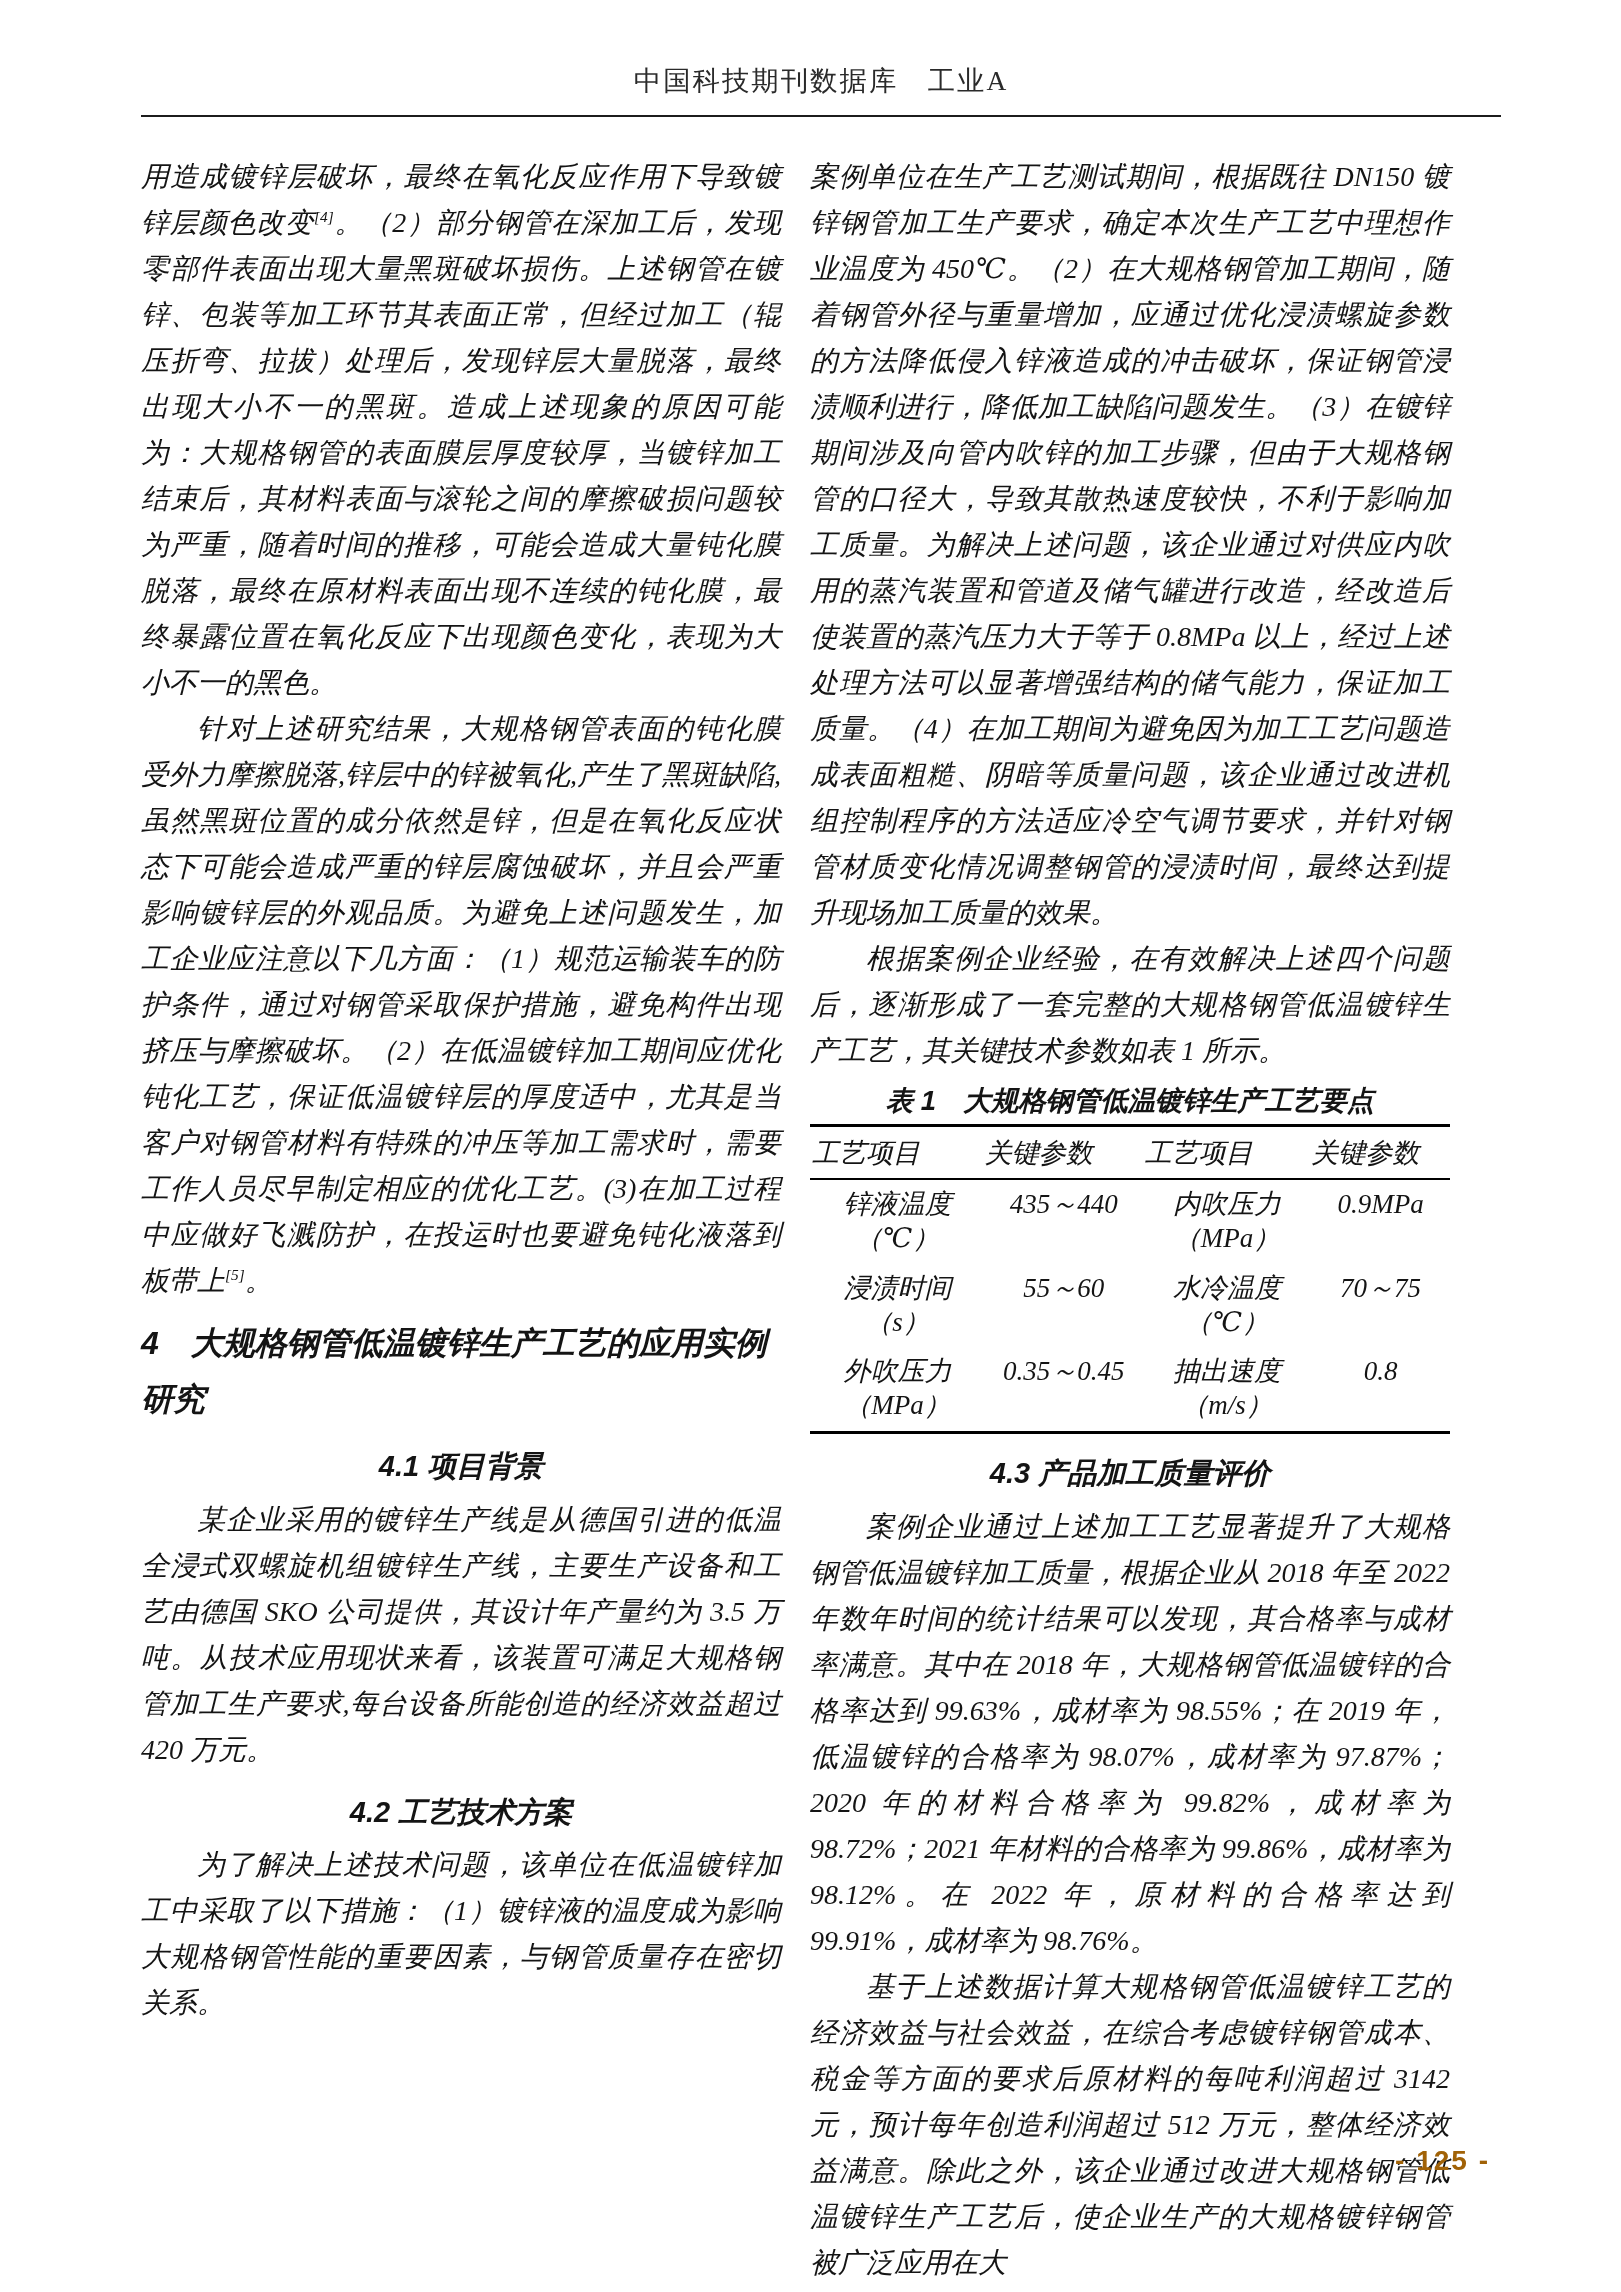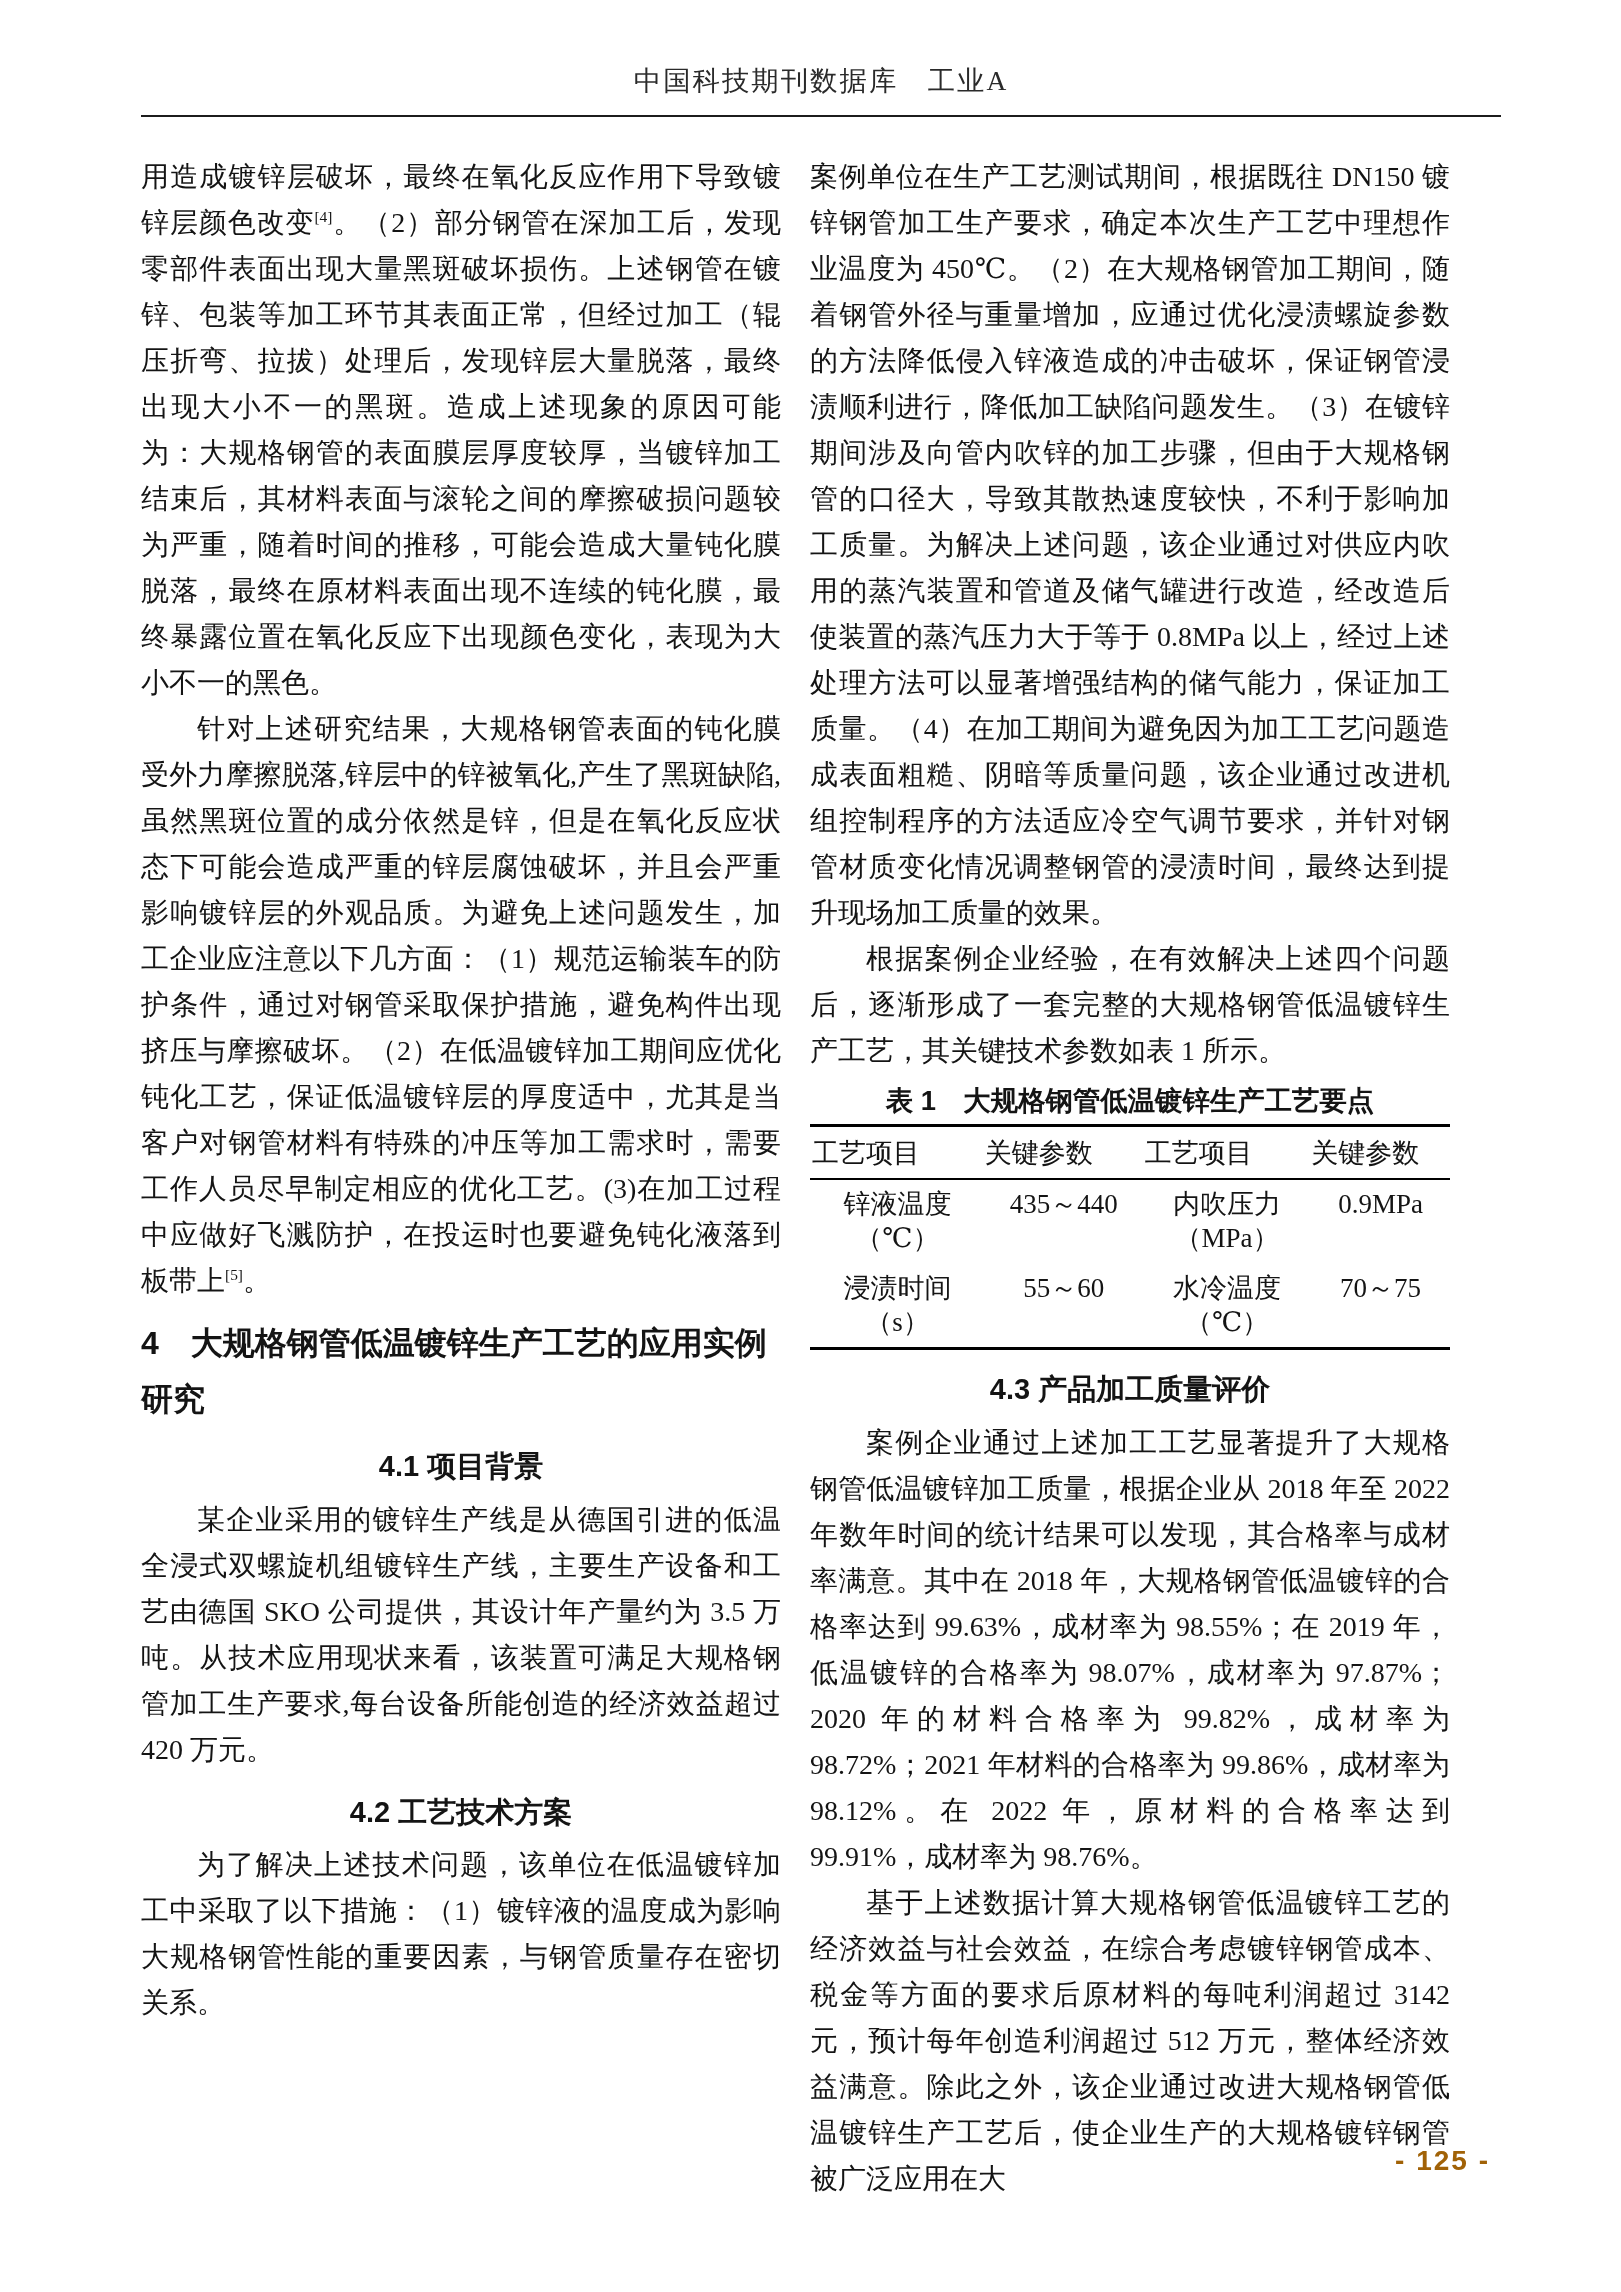--- a/index.html
+++ b/index.html
@@ -24,20 +24,21 @@
     color: #2a2a2a;
   }
   .header-rule {
     border-bottom: 2.5px solid #1c1c1c;
     margin-top: 15.7px;
   }
   .columns {
     display: flex;
     gap: 29px;
     margin-top: 37px;
+    font-style: italic;
   }
   .col {
     width: 640px;
     font-family: "Liberation Serif", "DejaVu Serif", serif;
     font-size: 28px;
     line-height: 46px;
     text-align: justify;
   }
   .col p { margin: 0; }
   p.indent { text-indent: 2em; }
@@ -162,20 +163,28 @@
 （MPa）</td>
               <td>0.9MPa</td>
             </tr>
             <tr>
               <td>浸渍时间（s）</td>
               <td>55～60</td>
               <td>水冷温度
 （℃）</td>
               <td>70～75</td>
             </tr>
+            <tr>
+              <td>外吹压力
+（MPa）</td>
+              <td>0.35～0.45</td>
+              <td>抽出速度
+（m/s）</td>
+              <td>0.8</td>
+            </tr>
           </tbody>
         </table>
 
         <div class="sec2">4.3 产品加工质量评价</div>
 
         <p class="indent">案例企业通过上述加工工艺显著提升了大规格钢管低温镀锌加工质量，根据企业从 2018 年至 2022 年数年时间的统计结果可以发现，其合格率与成材率满意。其中在 2018 年，大规格钢管低温镀锌的合格率达到 99.63%，成材率为 98.55%；在 2019 年，低温镀锌的合格率为 98.07%，成材率为 97.87%；2020 年的材料合格率为 99.82%，成材率为 98.72%；2021 年材料的合格率为 99.86%，成材率为 98.12%。在 2022 年，原材料的合格率达到 99.91%，成材率为 98.76%。</p>
 
         <p class="indent">基于上述数据计算大规格钢管低温镀锌工艺的经济效益与社会效益，在综合考虑镀锌钢管成本、税金等方面的要求后原材料的每吨利润超过 3142 元，预计每年创造利润超过 512 万元，整体经济效益满意。除此之外，该企业通过改进大规格钢管低温镀锌生产工艺后，使企业生产的大规格镀锌钢管被广泛应用在大</p>
       </div>
 

